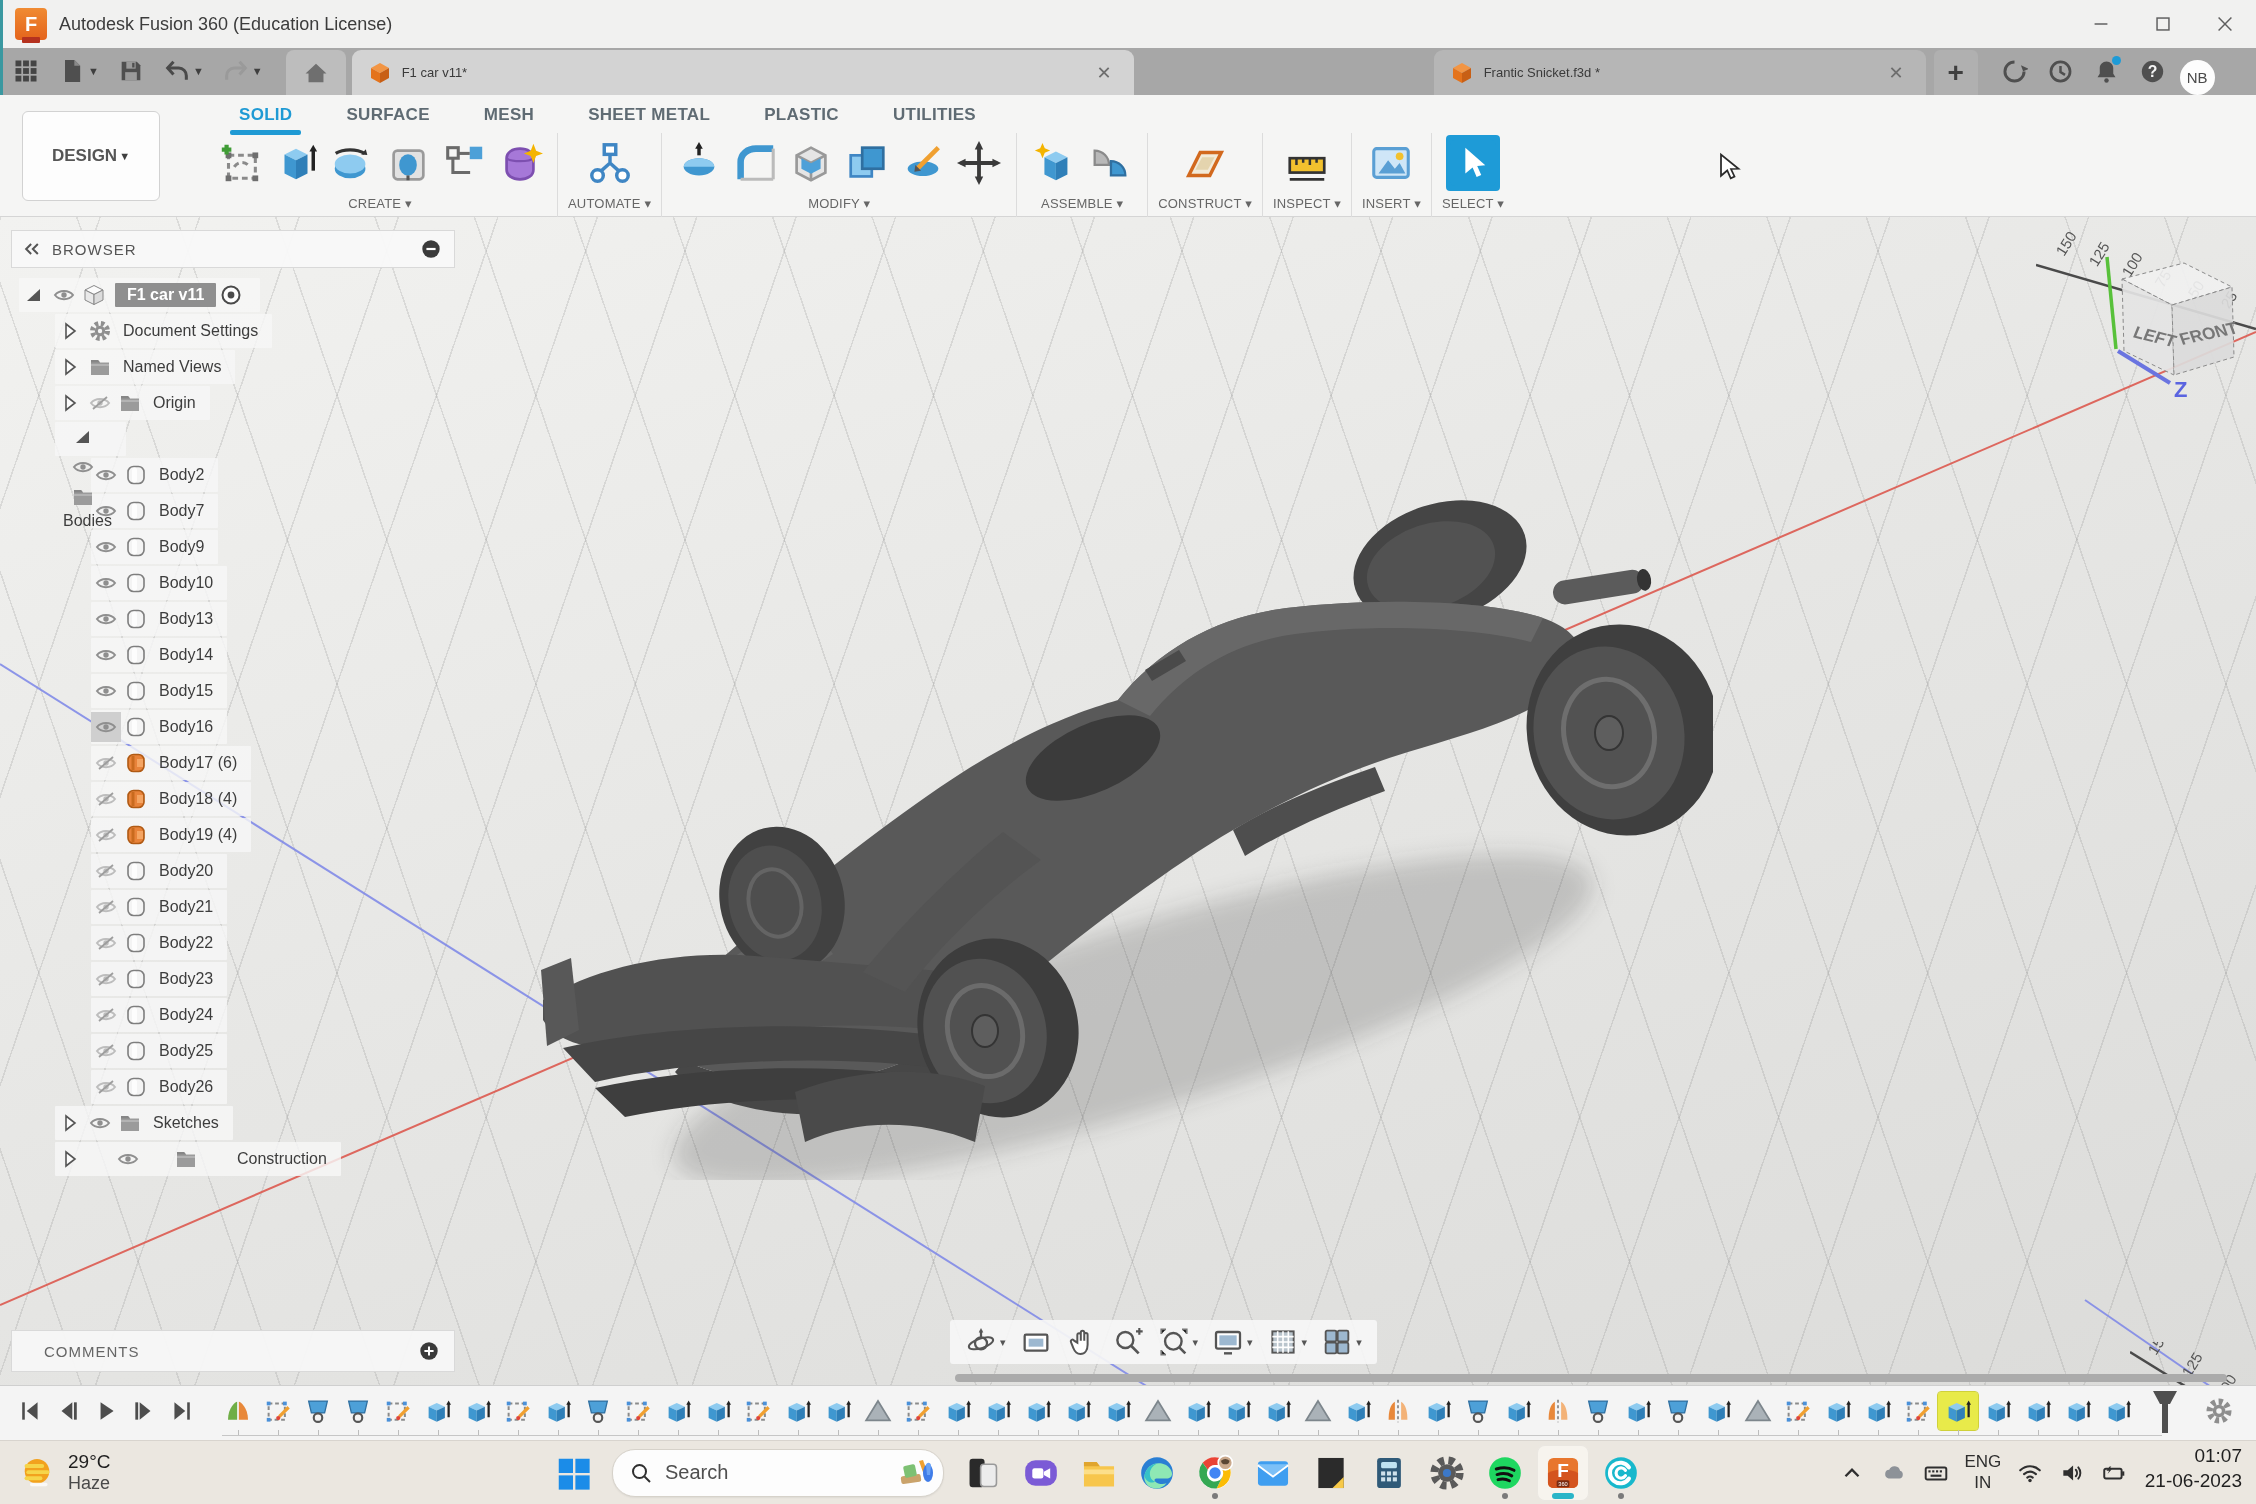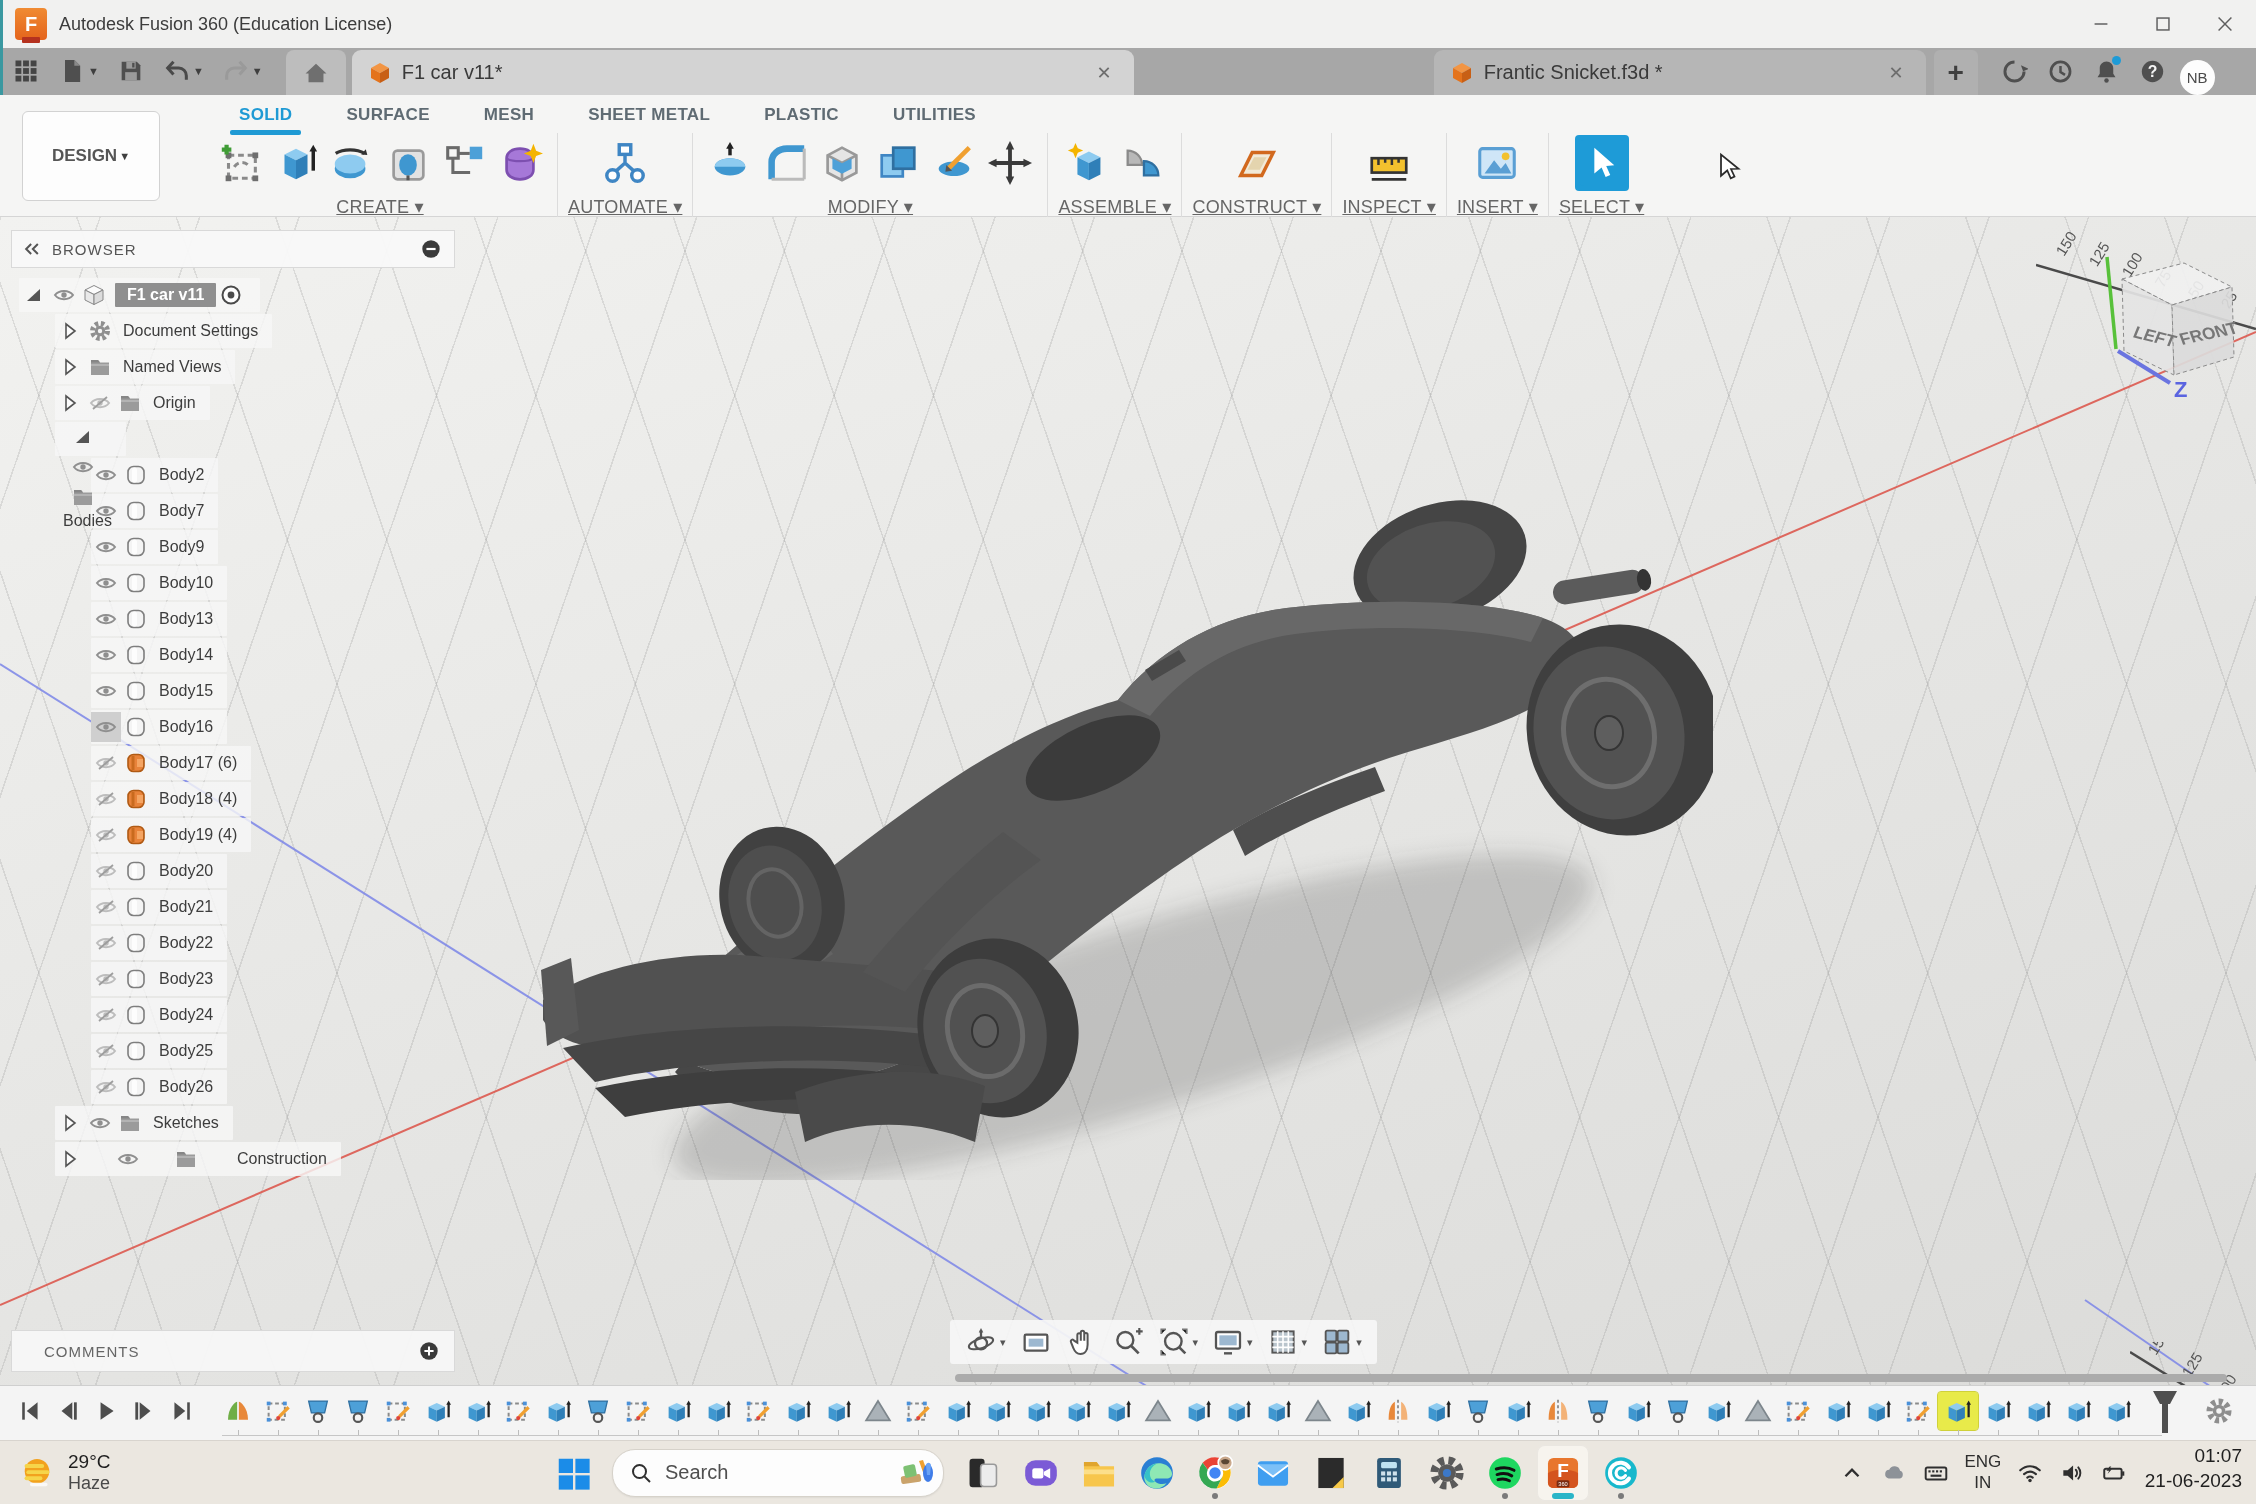--- a/index.html
+++ b/index.html
@@ -18,21 +18,21 @@
   .winbtn{width:62px;height:44px;display:flex;align-items:center;justify-content:center;color:#5f5f5f;}
   
   #tabstrip{position:absolute;left:0;top:48px;width:2256px;height:47px;background:#a7a7a7;
     display:flex;align-items:flex-end;border-left:3px solid #3a98a0;box-sizing:border-box;}
   .qa-btn{height:40px;display:flex;align-items:center;justify-content:center;padding:0 9px;margin-bottom:2px;}
   .qa-btn svg{width:28px;height:28px;}
   .qa-caret{font-size:11px;color:#3f3f3f;margin-left:2px;}
   #home-btn{background:#bdbdbd;border-radius:8px 8px 0 0;height:45px;margin:0 4px 0 14px;padding:0 16px;margin-bottom:0;display:flex;align-items:center;}
   .doctab{height:45px;border-radius:9px 9px 0 0;display:flex;align-items:center;padding:0 16px;box-sizing:border-box;}
   .doctab .cube{width:24px;height:24px;margin-right:10px;}
-  .doctab .tlabel{font-size:20px;color:#3a3a3a;white-space:nowrap;}
+  .doctab .tlabel{font-size:13px;color:#3a3a3a;white-space:nowrap;}
   .doctab .tclose{margin-left:auto;color:#6e6e6e;font-size:18px;padding:2px 6px;}
   #tab1{width:782px;background:#d3d3d3;margin-left:2px;}
   #tab2{width:492px;background:#b6b6b6;margin-left:300px;}
   #newtab-btn{width:44px;height:45px;background:#b0b0b0;display:flex;align-items:center;justify-content:center;
     color:#3f3f3f;font-size:28px;font-weight:bold;border-radius:6px 6px 0 0;margin-left:8px;}
   #tr-icons{display:flex;align-items:center;height:47px;margin-left:14px;}
   .tr-ic{width:46px;height:40px;display:flex;align-items:center;justify-content:center;position:relative;}
   .tr-ic svg{width:27px;height:27px;}
   .badge-dot{position:absolute;top:4px;right:9px;width:9px;height:9px;border-radius:50%;background:#1e9bd7;}
   #avatar{width:35px;height:35px;border-radius:50%;background:#fdfdfd;color:#4a4a4a;display:flex;align-items:center;
@@ -44,21 +44,21 @@
   #ribbon-tabs{position:absolute;left:212px;top:4px;display:flex;}
   .rtab{padding:6px 27px 10px;font-size:17px;font-weight:bold;color:#5f6b73;position:relative;letter-spacing:.3px;}
   .rtab.active{color:#1f9ad4;}
   .rtab.active::after{content:"";position:absolute;left:18px;right:18px;bottom:0;height:5px;background:#1f9ad4;border-radius:2px;}
   #ribbon-groups{position:absolute;left:205px;top:38px;display:flex;align-items:flex-start;}
   .rgroup{display:flex;flex-direction:column;align-items:center;padding:0 8px;}
   .ricons{display:flex;gap:2px;height:60px;align-items:center;}
   .ricon{width:54px;height:56px;display:flex;align-items:center;justify-content:center;border-radius:4px;}
   .ricon svg{width:46px;height:46px;}
   .ricon.sel{background:#1e9bd7;}
-  .rlabel{font-size:18px;color:#666;margin-top:3px;letter-spacing:.2px;white-space:nowrap;text-decoration:underline;}
+  .rlabel{font-size:13px;color:#666;margin-top:3px;letter-spacing:.2px;white-space:nowrap;}
   .rsep{width:1px;background:#dcdcdc;height:92px;margin:0 2px;align-self:center;}
   
   #viewport{position:absolute;left:0;top:217px;width:2256px;height:1223px;
     background:
       repeating-linear-gradient(71deg,rgba(130,130,130,.20) 0 1.5px,transparent 1.5px 94px),
       repeating-linear-gradient(109deg,rgba(130,130,130,.20) 0 1.5px,transparent 1.5px 94px),
       linear-gradient(160deg,#f2f2f0 0%,#e7e7e5 45%,#dbdbd9 100%);overflow:hidden;}
   #axes,#car,#vcube{position:absolute;pointer-events:none;}
   
   #browser{position:absolute;left:11px;top:13px;width:460px;}

